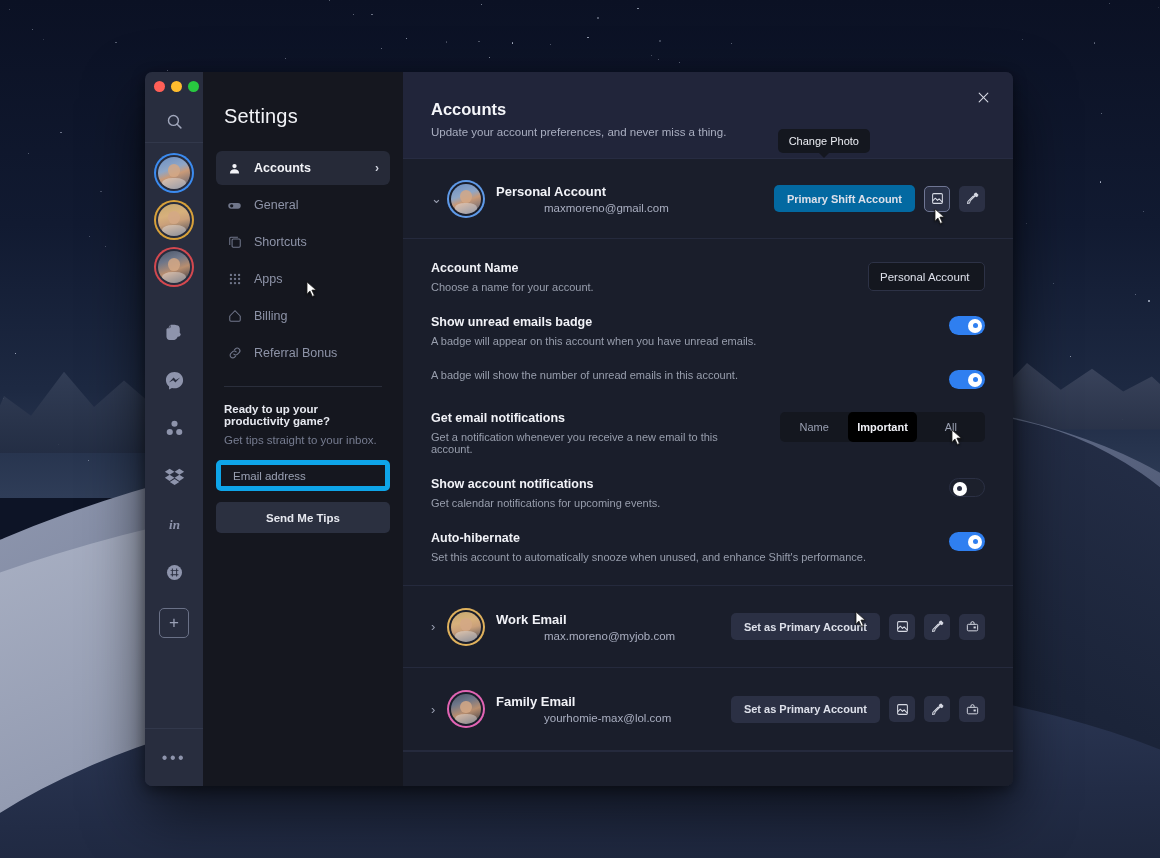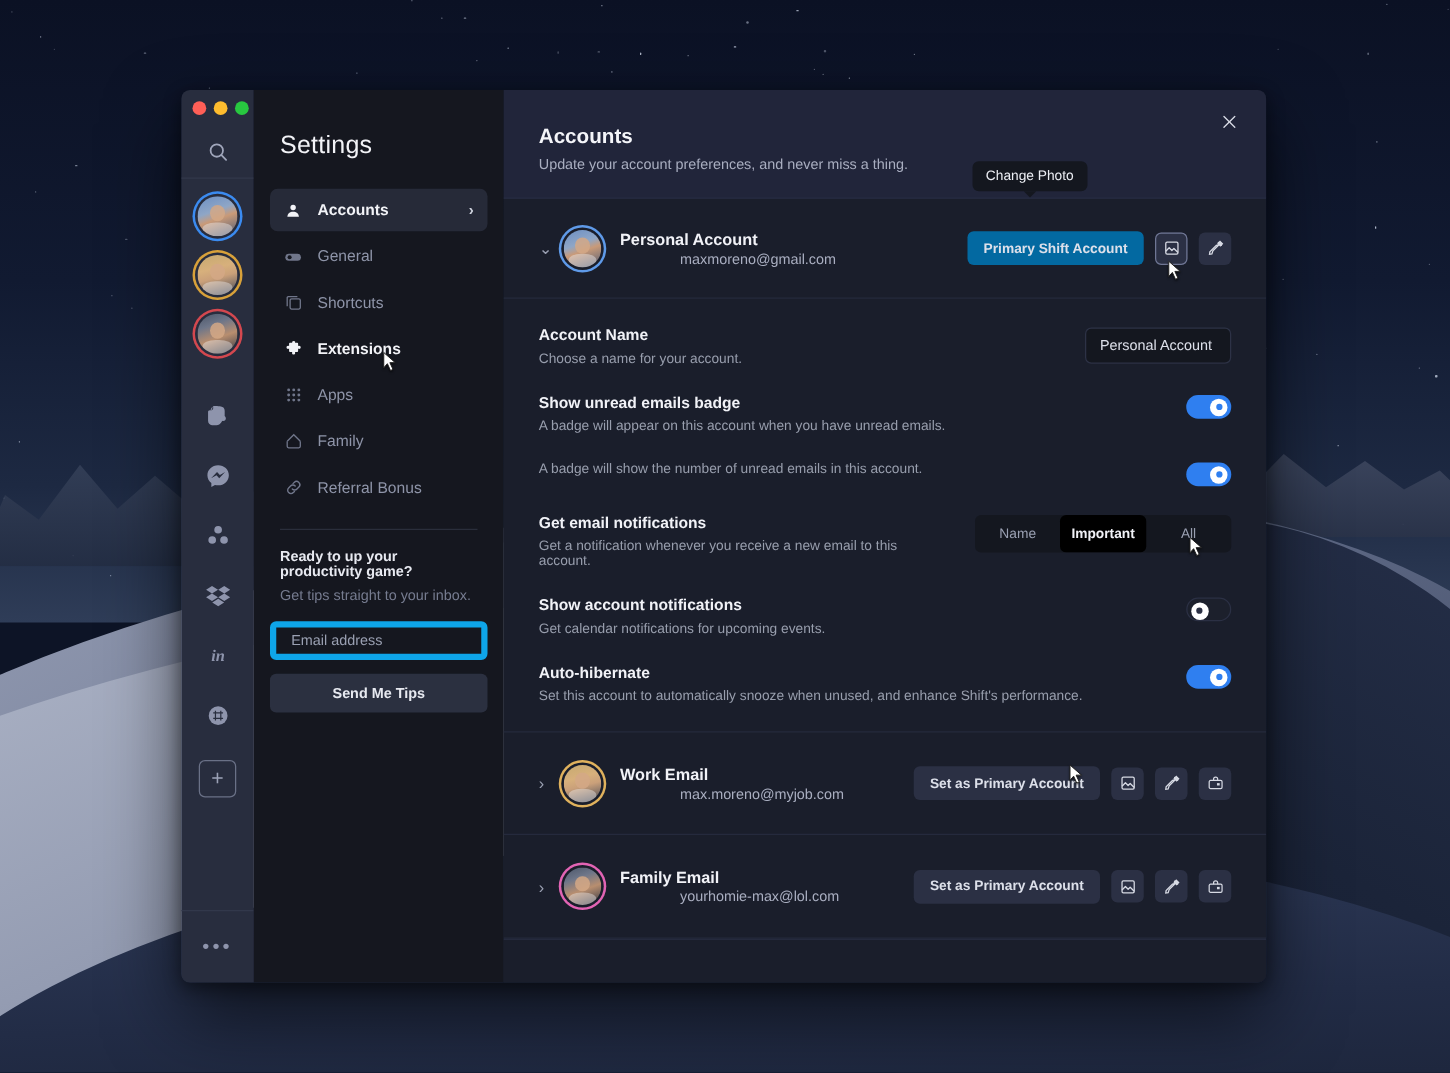--- a/index.html
+++ b/index.html
@@ -467,28 +467,20 @@
     <div class="nav-item">
       <span class="ni">
         <svg width="14" height="14" viewBox="0 0 24 24" fill="none" stroke="#70768a" stroke-width="1.8">
             <rect x="7" y="7" width="14" height="14" rx="2"></rect>
             <path d="M17 4H4.5A1.5 1.5 0 0 0 3 5.5V17"></path>
           </svg>
       </span>
       <span>Shortcuts</span>
     </div>
 
-    <div class="nav-item hover">
-      <span class="ni">
-        <svg width="14" height="14" viewBox="0 0 24 24" fill="#f2f3f7">
-            <path d="M10 2.5a2.2 2.2 0 0 1 4 0c0 .6-.2 1-.5 1.4h3.3c.7 0 1.2.5 1.2 1.2v3.3c.4-.3.8-.5 1.4-.5a2.2 2.2 0 0 1 0 4.4c-.6 0-1-.2-1.4-.5v3.3c0 .7-.5 1.2-1.2 1.2h-3.3c.3.4.5.8.5 1.4a2.2 2.2 0 0 1-4.4 0c0-.6.2-1 .5-1.4H6.8c-.7 0-1.2-.5-1.2-1.2v-3.3c-.4.3-.8.5-1.4.5a2.2 2.2 0 0 1 0-4.4c.6 0 1 .2 1.4.5V5.1c0-.7.5-1.2 1.2-1.2h3.3c-.3-.4-.5-.8-.5-1.4z"></path>
-          </svg>
-      </span>
-      <span>Extensions</span>
-    </div>
 
     <div class="nav-item">
       <span class="ni">
         <svg width="14" height="14" viewBox="0 0 24 24" fill="#70768a">
           <circle cx="5" cy="5" r="2"></circle>
             <circle cx="12" cy="5" r="2"></circle>
             <circle cx="19" cy="5" r="2"></circle>
           <circle cx="5" cy="12" r="2"></circle>
             <circle cx="12" cy="12" r="2"></circle>
             <circle cx="19" cy="12" r="2"></circle>
@@ -500,21 +492,21 @@
       <span>Apps</span>
     </div>
 
     <div class="nav-item">
       <span class="ni">
         <svg width="14" height="14" viewBox="0 0 24 24" fill="none" stroke="#70768a" stroke-width="1.8">
             <path d="M3 12v7a2 2 0 0 0 2 2h14a2 2 0 0 0 2-2v-7"></path>
             <path d="M3 12 12 3l9 9"></path>
           </svg>
       </span>
-      <span>Family</span>
+      <span>Billing</span>
     </div>
 
     <div class="nav-item">
       <span class="ni">
         <svg width="14" height="14" viewBox="0 0 24 24" fill="none" stroke="#70768a" stroke-width="1.9" stroke-linecap="round">
             <path d="M10 14a4.5 4.5 0 0 0 6.4 0l2.6-2.6a4.5 4.5 0 1 0-6.4-6.4L11 6.7"></path>
             <path d="M14 10a4.5 4.5 0 0 0-6.4 0L5 12.6a4.5 4.5 0 1 0 6.4 6.4l1.6-1.6"></path>
           </svg>
       </span>
       <span>Referral Bonus</span>

